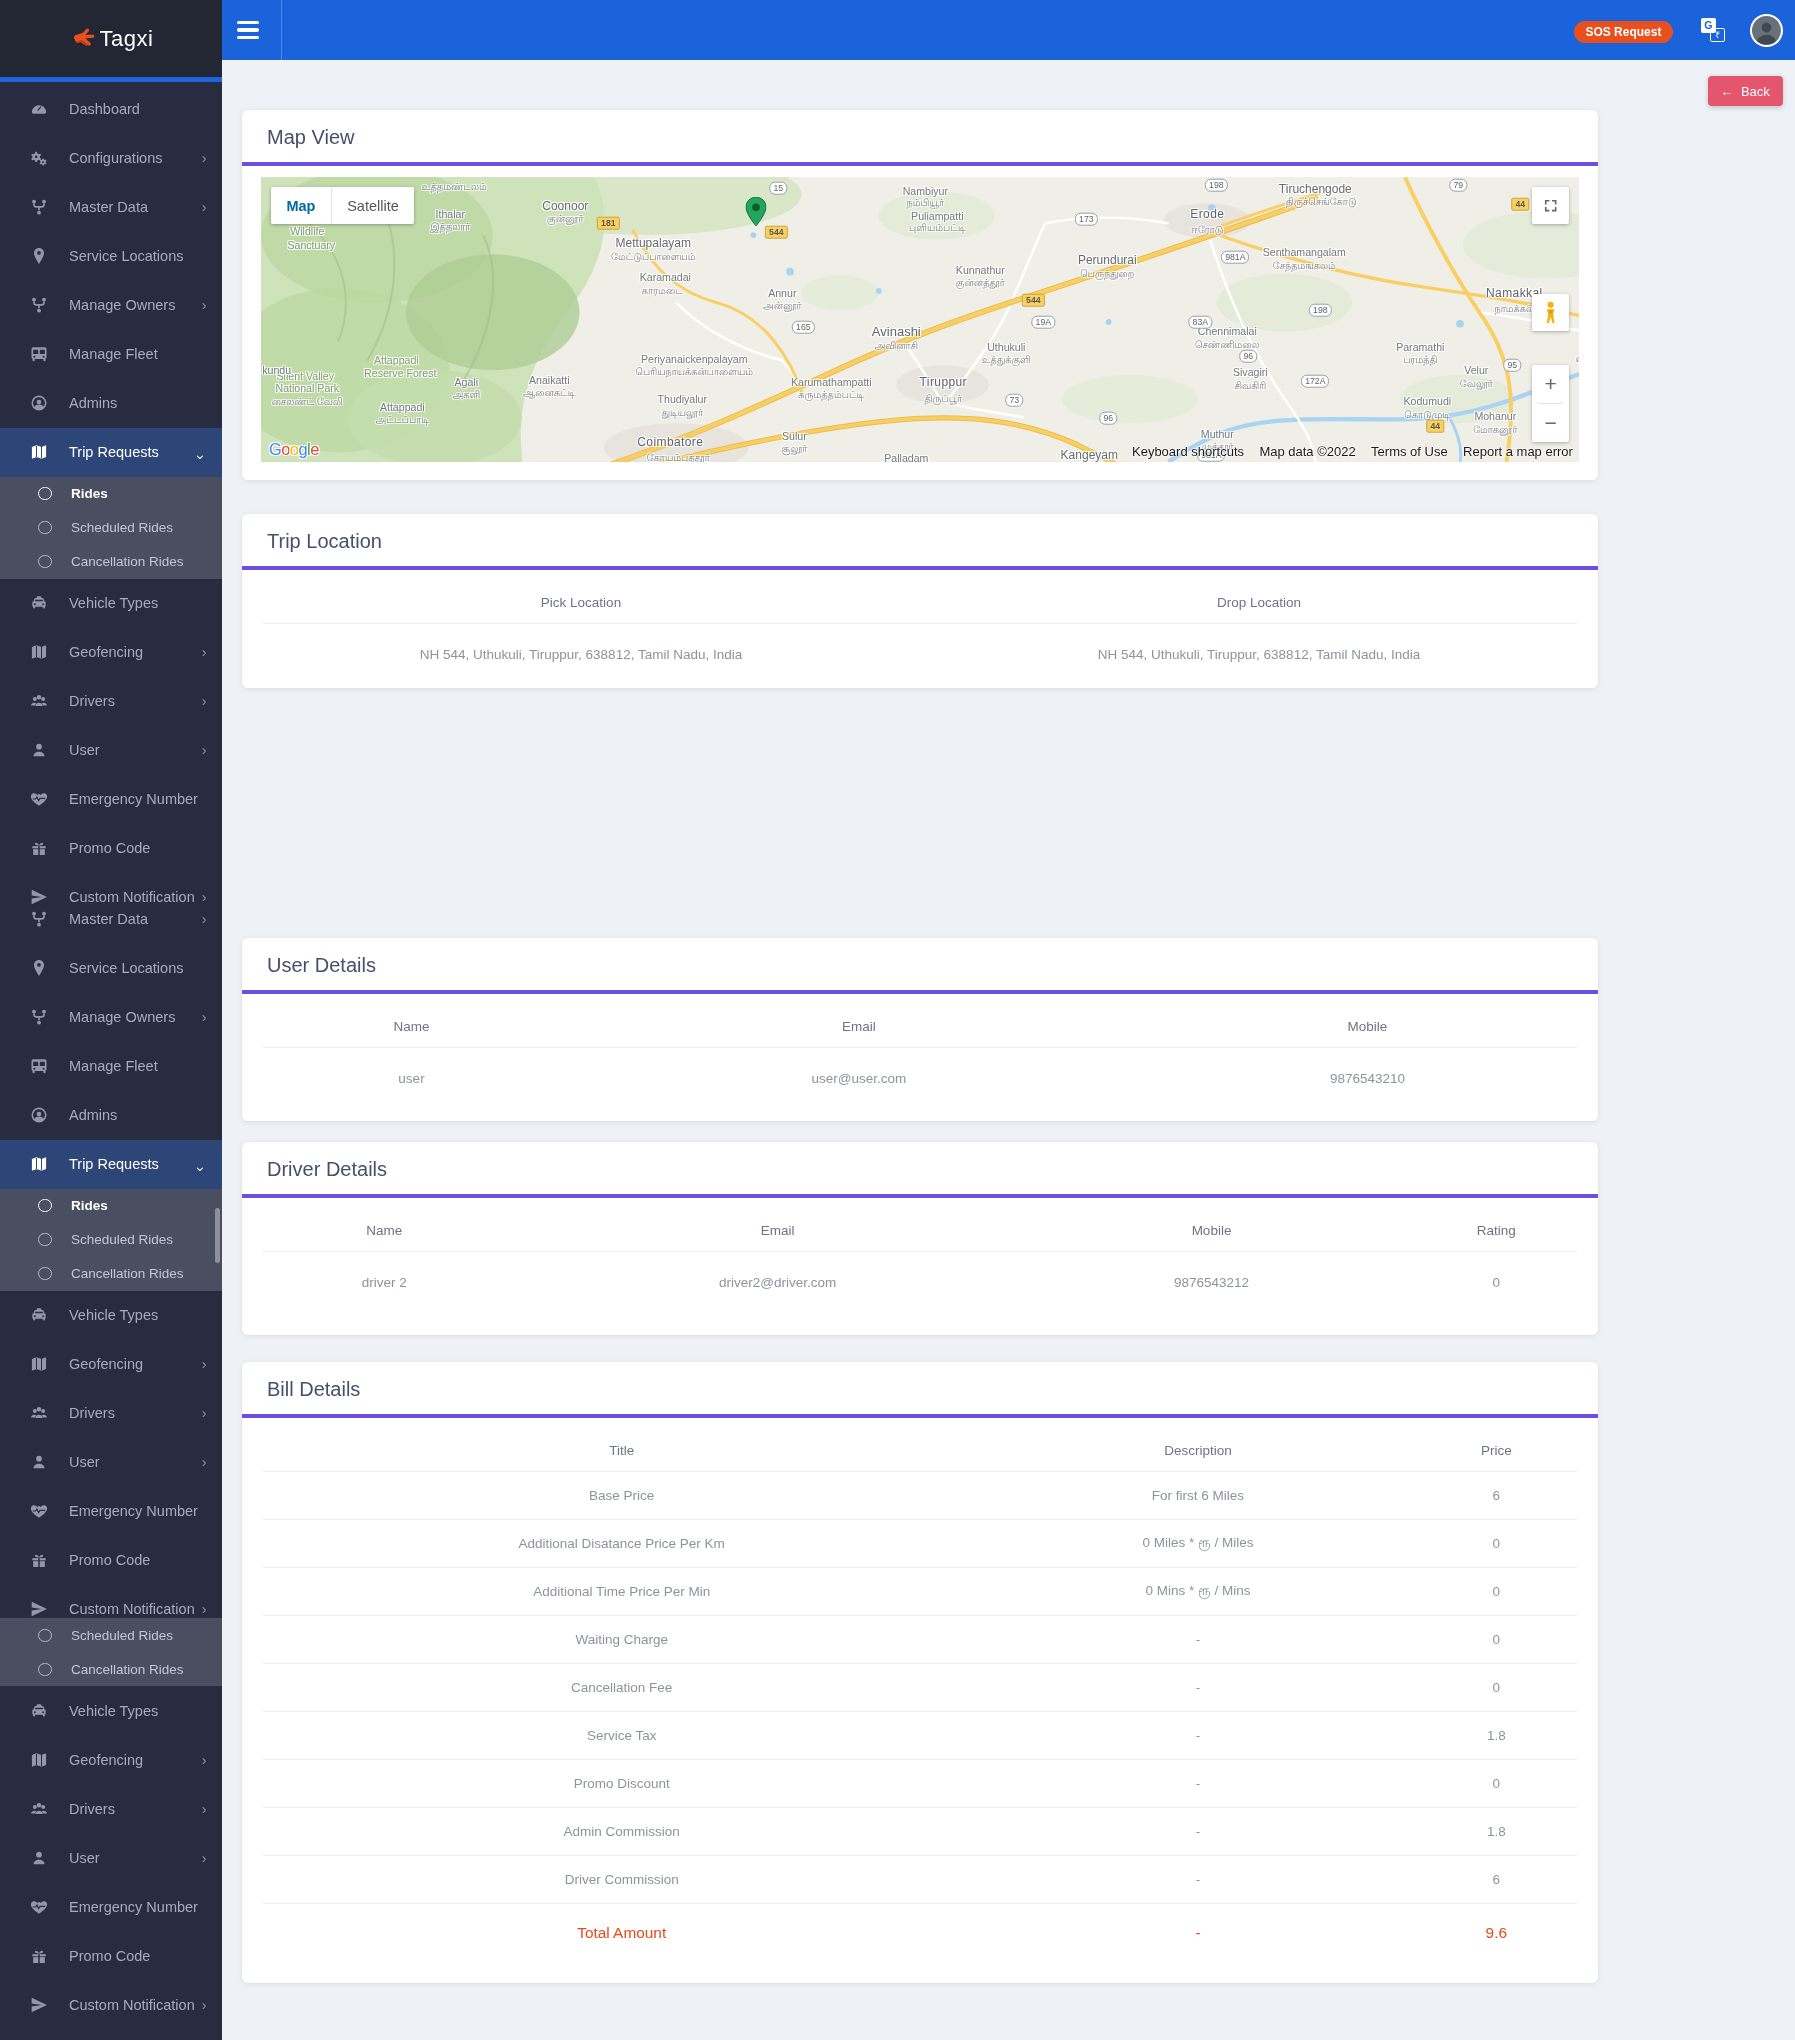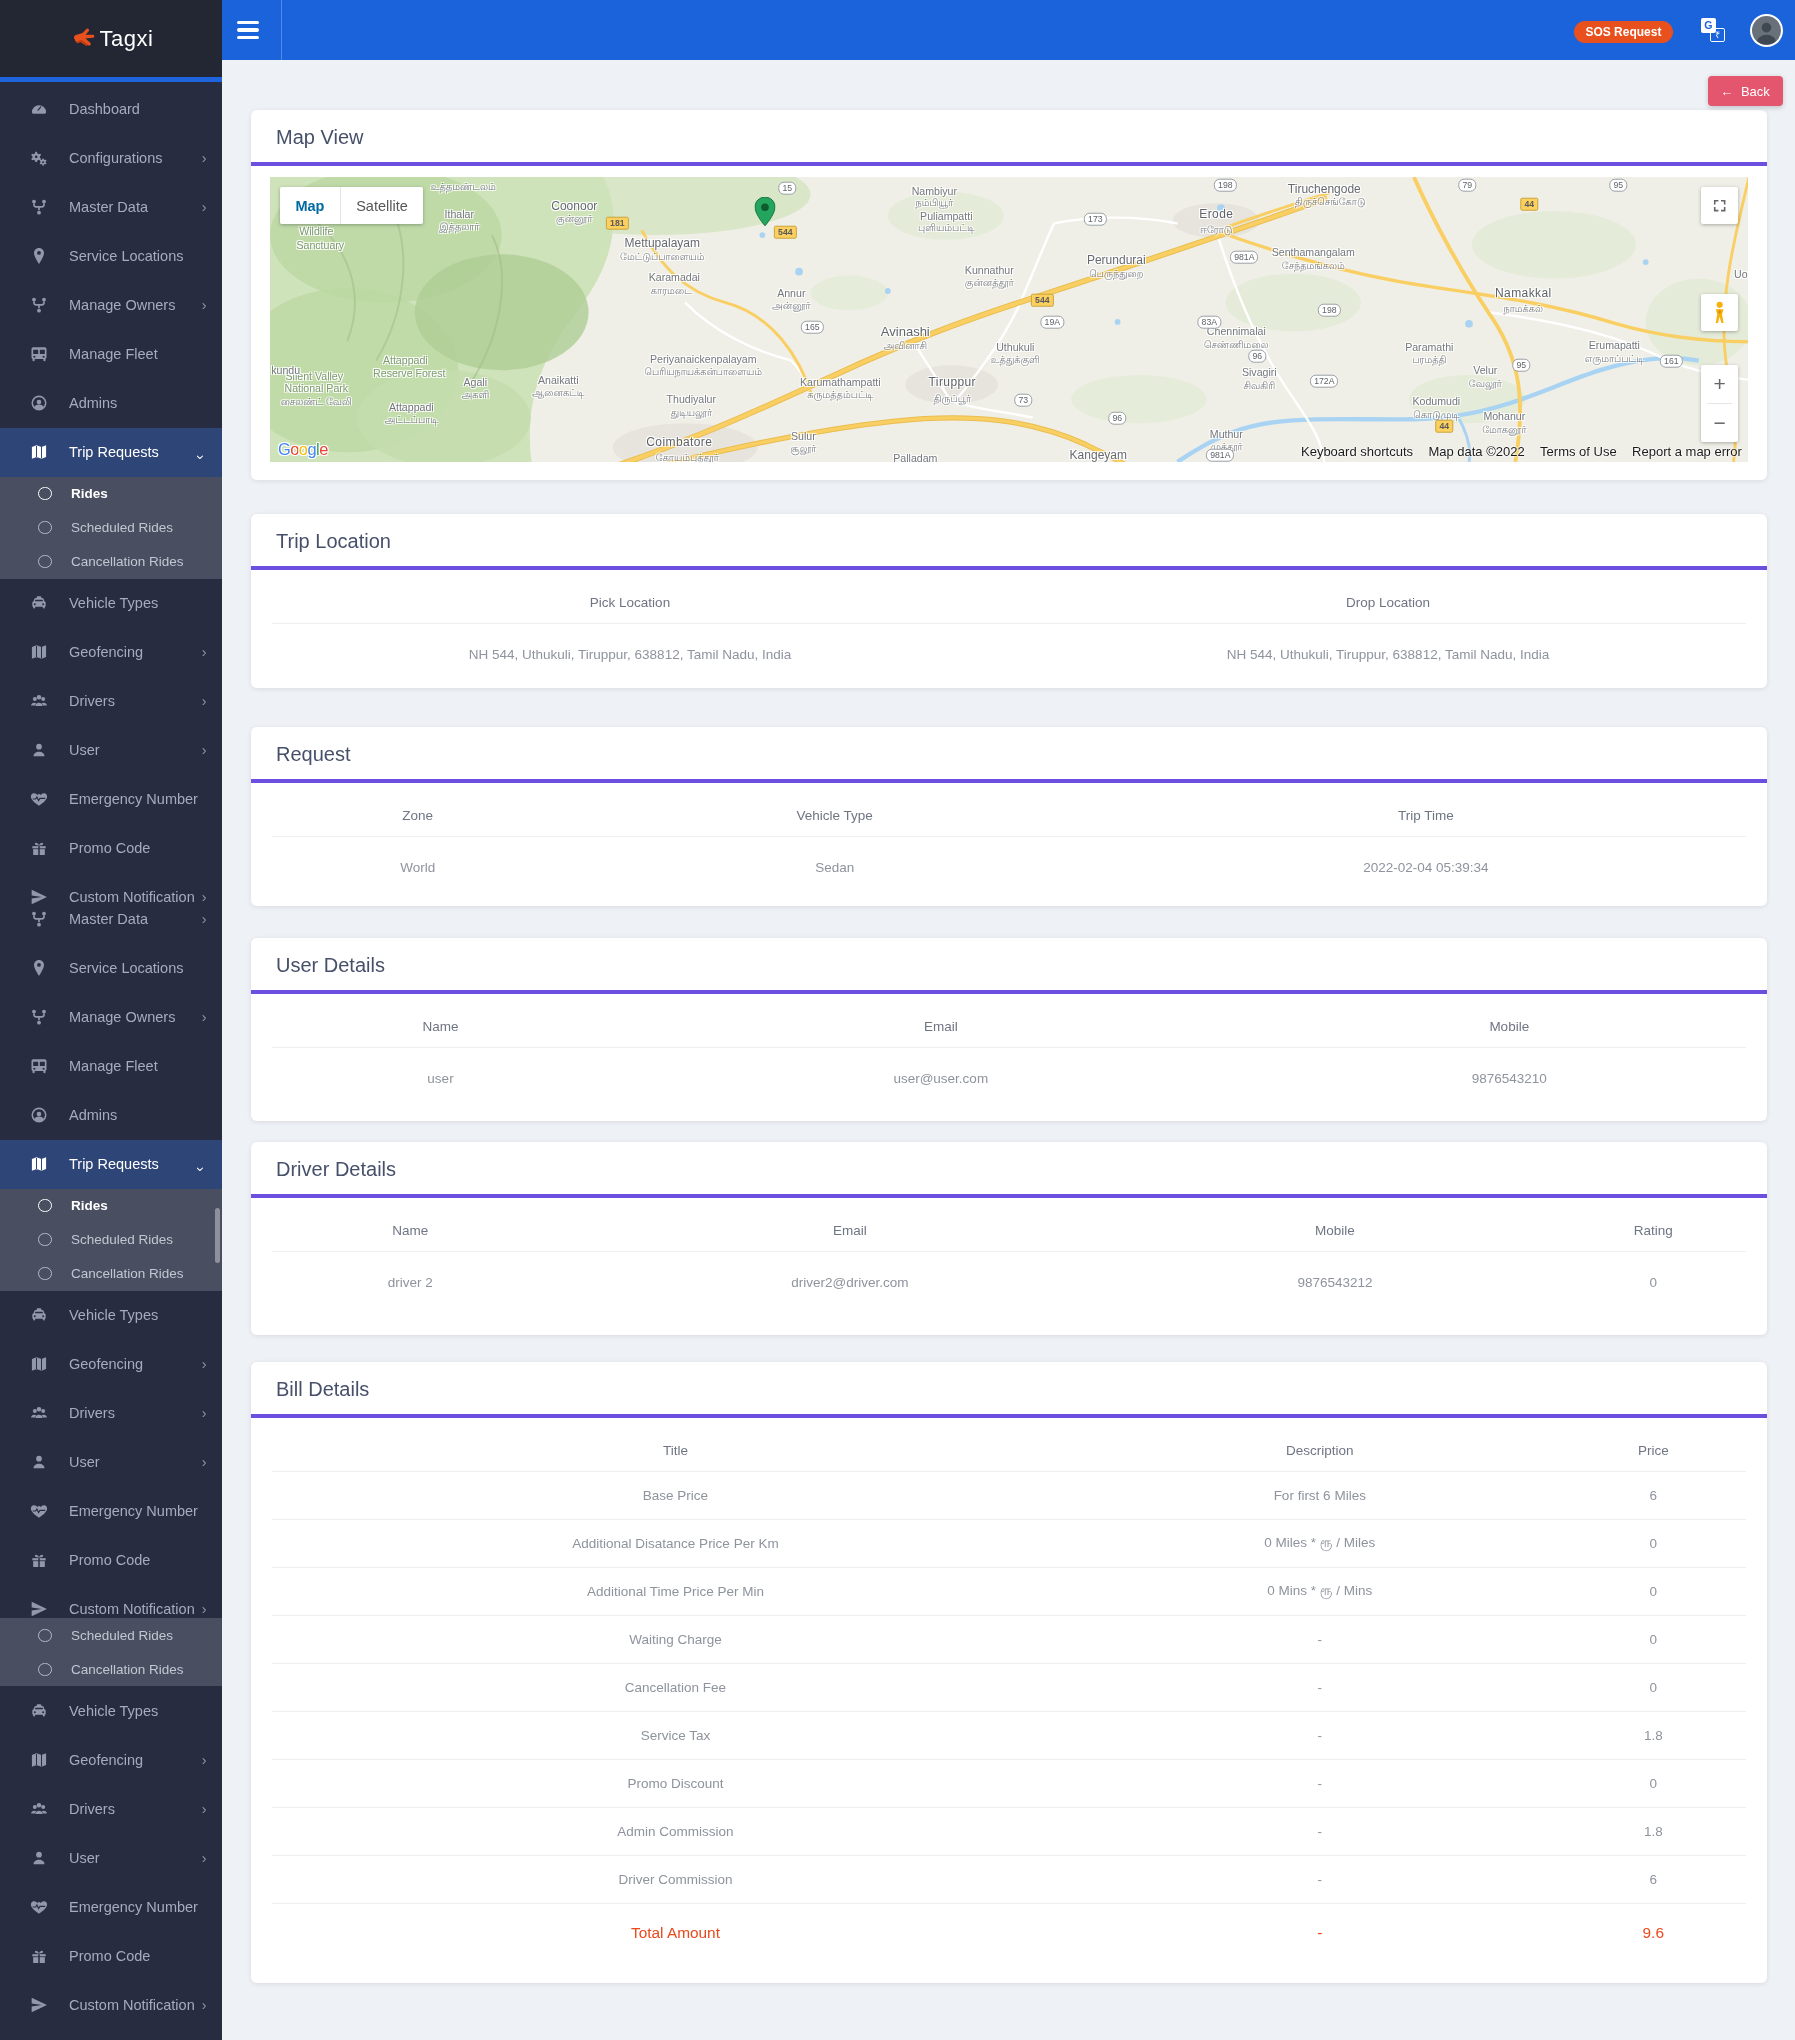--- a/index.html
+++ b/index.html
@@ -35,21 +35,21 @@
   .translate .ta{position:absolute;left:0;top:0;width:14.5px;height:14.5px;background:#fff;border-radius:1.9px;color:#1b63da;font-size:10.6px;font-weight:700;text-align:center;line-height:14.5px}
   .translate .ta::before{content:"G"}
   .translate .tb{position:absolute;right:0;bottom:0;width:12.6px;height:12.6px;border:1.5px solid #fff;border-radius:1.9px;color:#fff;font-size:8.7px;text-align:center;line-height:12.6px}
   .translate .tb::before{content:"₹"}
   .avatar{position:absolute;right:12.6px;top:13.5px;width:33px;height:33px;border-radius:50%;background:#fff;display:flex;align-items:center;justify-content:center;cursor:pointer}
   .avatar svg{width:29px;height:29px}
 
   
   .main{position:absolute;left:222px;top:60px;width:1574px;height:1980px;background:#eef1f6}
   .back-btn{position:absolute;top:16.4px;right:13.5px;width:75px;height:30px;background:#e4566e;border:none;border-radius:3.9px;color:#fff;font-size:13px;display:flex;align-items:center;justify-content:center;gap:7.7px;cursor:pointer;box-shadow:0 1.9px 4.8px rgba(0,0,0,.18);font-family:inherit;z-index:4}
-  .card{position:absolute;left:29px;width:1516px;background:#fff;border-radius:5.8px;box-shadow:0 1px 4.8px rgba(26,32,44,.10);overflow:hidden}
+  .card{position:absolute;left:20px;width:1356px;background:#fff;border-radius:5.8px;box-shadow:0 1px 4.8px rgba(26,32,44,.10);overflow:hidden}
   .card h2{margin:0;padding:16.4px 25px 12.6px;font-size:20px;font-weight:400;color:#46506a}
   .rule{height:3.9px;background:#6c4ee0}
   #card-map{top:50px;height:370px}
   #card-trip{top:454px;height:174px}
   #card-request{top:667px;height:179px}
   #card-user{top:878px;height:183px}
   #card-driver{top:1082px;height:193px}
   #card-bill{top:1302px;height:621px}
 
   
@@ -644,37 +644,20 @@
           <div class="tcell" style="width: 50%;">Drop Location</div>
         </div>
         <div class="tdiv"></div>
         <div class="trow vals">
           <div class="tcell" style="width: 50%;">NH 544, Uthukuli, Tiruppur, 638812, Tamil Nadu, India</div>
           <div class="tcell" style="width: 50%;">NH 544, Uthukuli, Tiruppur, 638812, Tamil Nadu, India</div>
         </div>
       </div>
   </section>
 
-  <section class="card" id="card-request">
-    <h2>Request</h2>
-    <div class="rule"></div>
-    <div class="tbl" id="tbl-request">
-        <div class="trow head">
-          <div class="tcell" style="width: 22%;">Zone</div>
-          <div class="tcell" style="width: 33%;">Vehicle Type</div>
-          <div class="tcell" style="width: 45%;">Trip Time</div>
-        </div>
-        <div class="tdiv"></div>
-        <div class="trow vals">
-          <div class="tcell" style="width: 22%;">World</div>
-          <div class="tcell" style="width: 33%;">Sedan</div>
-          <div class="tcell" style="width: 45%;">2022-02-04 05:39:34</div>
-        </div>
-      </div>
-  </section>
 
   <section class="card" id="card-user">
     <h2>User Details</h2>
     <div class="rule"></div>
     <div class="tbl" id="tbl-user">
         <div class="trow head">
           <div class="tcell" style="width: 25%;">Name</div>
           <div class="tcell" style="width: 41%;">Email</div>
           <div class="tcell" style="width: 34%;">Mobile</div>
         </div>

